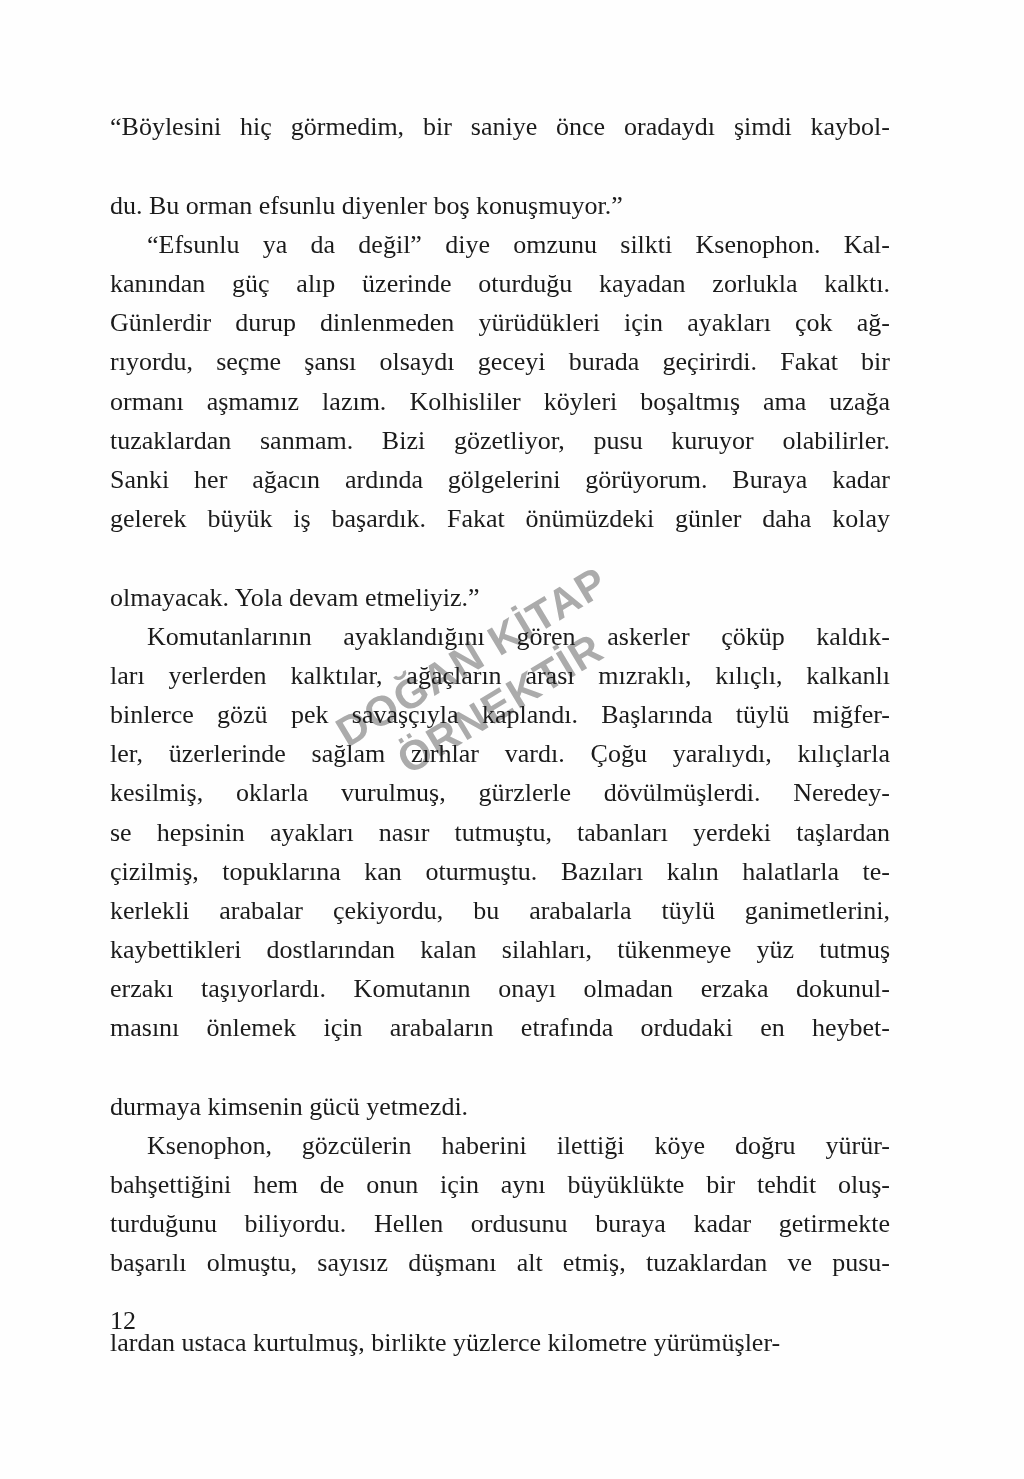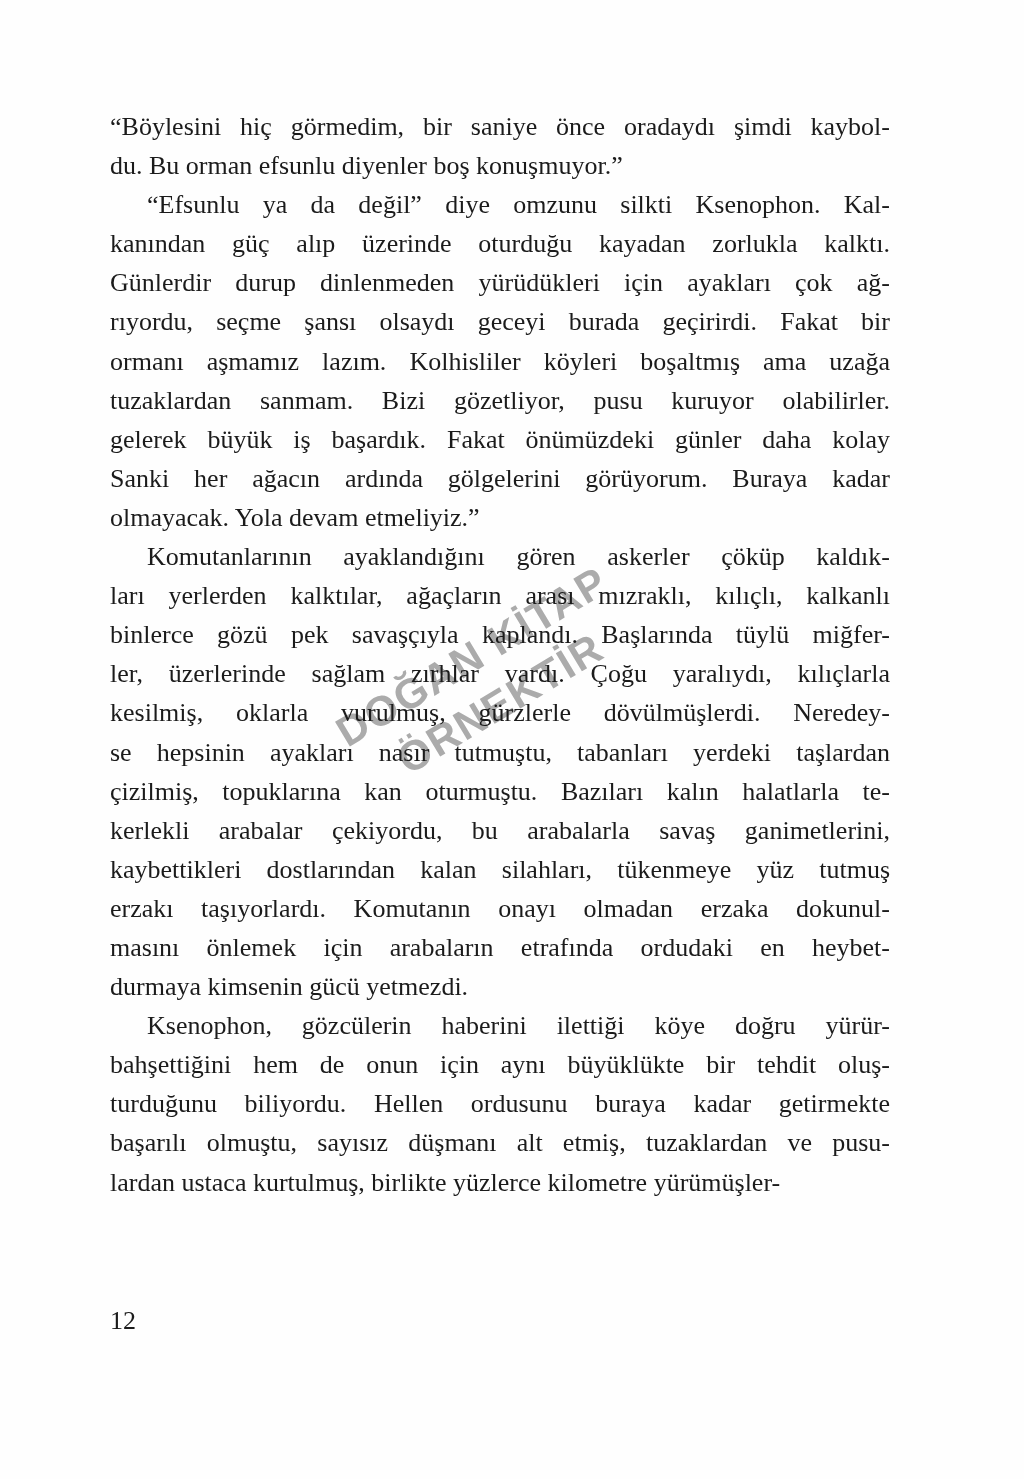--- a/index.html
+++ b/index.html
@@ -43,20 +43,21 @@
     line-height: 39.1px;
     color: var(--text-color, #1b1b1b);
     z-index: 1;
   }
   .line {
     text-align: justify;
     text-align-last: justify;
   }
   .line.last {
     text-align-last: left;
+    margin-top: 40px;
   }
   .line.indent {
     text-indent: 37px;
   }
   .page-number {
     position: absolute;
     left: 110px;
     top: 1306px;
     font-size: 26px;
     color: var(--text-color, #1b1b1b);
@@ -75,31 +76,31 @@
 
   <div class="text-block">
       <div class="line">“Böylesini hiç görmedim, bir saniye önce oradaydı şimdi kaybol-</div>
       <div class="line last">du. Bu orman efsunlu diyenler boş konuşmuyor.”</div>
       <div class="line indent">“Efsunlu ya da değil” diye omzunu silkti Ksenophon. Kal-</div>
       <div class="line">kanından güç alıp üzerinde oturduğu kayadan zorlukla kalktı.</div>
       <div class="line">Günlerdir durup dinlenmeden yürüdükleri için ayakları çok ağ-</div>
       <div class="line">rıyordu, seçme şansı olsaydı geceyi burada geçirirdi. Fakat bir</div>
       <div class="line">ormanı aşmamız lazım. Kolhisliler köyleri boşaltmış ama uzağa</div>
       <div class="line">tuzaklardan sanmam. Bizi gözetliyor, pusu kuruyor olabilirler.</div>
+      <div class="line">Sanki her ağacın ardında gölgelerini görüyorum. Buraya kadar</div>
       <div class="line">gelerek büyük iş başardık. Fakat önümüzdeki günler daha kolay</div>
-      <div class="line">Sanki her ağacın ardında gölgelerini görüyorum. Buraya kadar</div>
       <div class="line last">olmayacak. Yola devam etmeliyiz.”</div>
       <div class="line indent">Komutanlarının ayaklandığını gören askerler çöküp kaldık-</div>
       <div class="line">ları yerlerden kalktılar, ağaçların arası mızraklı, kılıçlı, kalkanlı</div>
       <div class="line">binlerce gözü pek savaşçıyla kaplandı. Başlarında tüylü miğfer-</div>
       <div class="line">ler, üzerlerinde sağlam zırhlar vardı. Çoğu yaralıydı, kılıçlarla</div>
       <div class="line">kesilmiş, oklarla vurulmuş, gürzlerle dövülmüşlerdi. Neredey-</div>
       <div class="line">se hepsinin ayakları nasır tutmuştu, tabanları yerdeki taşlardan</div>
       <div class="line">çizilmiş, topuklarına kan oturmuştu. Bazıları kalın halatlarla te-</div>
-      <div class="line">kerlekli arabalar çekiyordu, bu arabalarla savaş ganimetlerini,</div>
+      <div class="line">kerlekli arabalar çekiyordu, bu arabalarla tüylü ganimetlerini,</div>
       <div class="line">kaybettikleri dostlarından kalan silahları, tükenmeye yüz tutmuş</div>
       <div class="line">erzakı taşıyorlardı. Komutanın onayı olmadan erzaka dokunul-</div>
       <div class="line">masını önlemek için arabaların etrafında ordudaki en heybet-</div>
       <div class="line last">durmaya kimsenin gücü yetmezdi.</div>
       <div class="line indent">Ksenophon, gözcülerin haberini ilettiği köye doğru yürür-</div>
       <div class="line">bahşettiğini hem de onun için aynı büyüklükte bir tehdit oluş-</div>
       <div class="line">turduğunu biliyordu. Hellen ordusunu buraya kadar getirmekte</div>
       <div class="line">başarılı olmuştu, sayısız düşmanı alt etmiş, tuzaklardan ve pusu-</div>
       <div class="line last">lardan ustaca kurtulmuş, birlikte yüzlerce kilometre yürümüşler-</div>
     </div>

